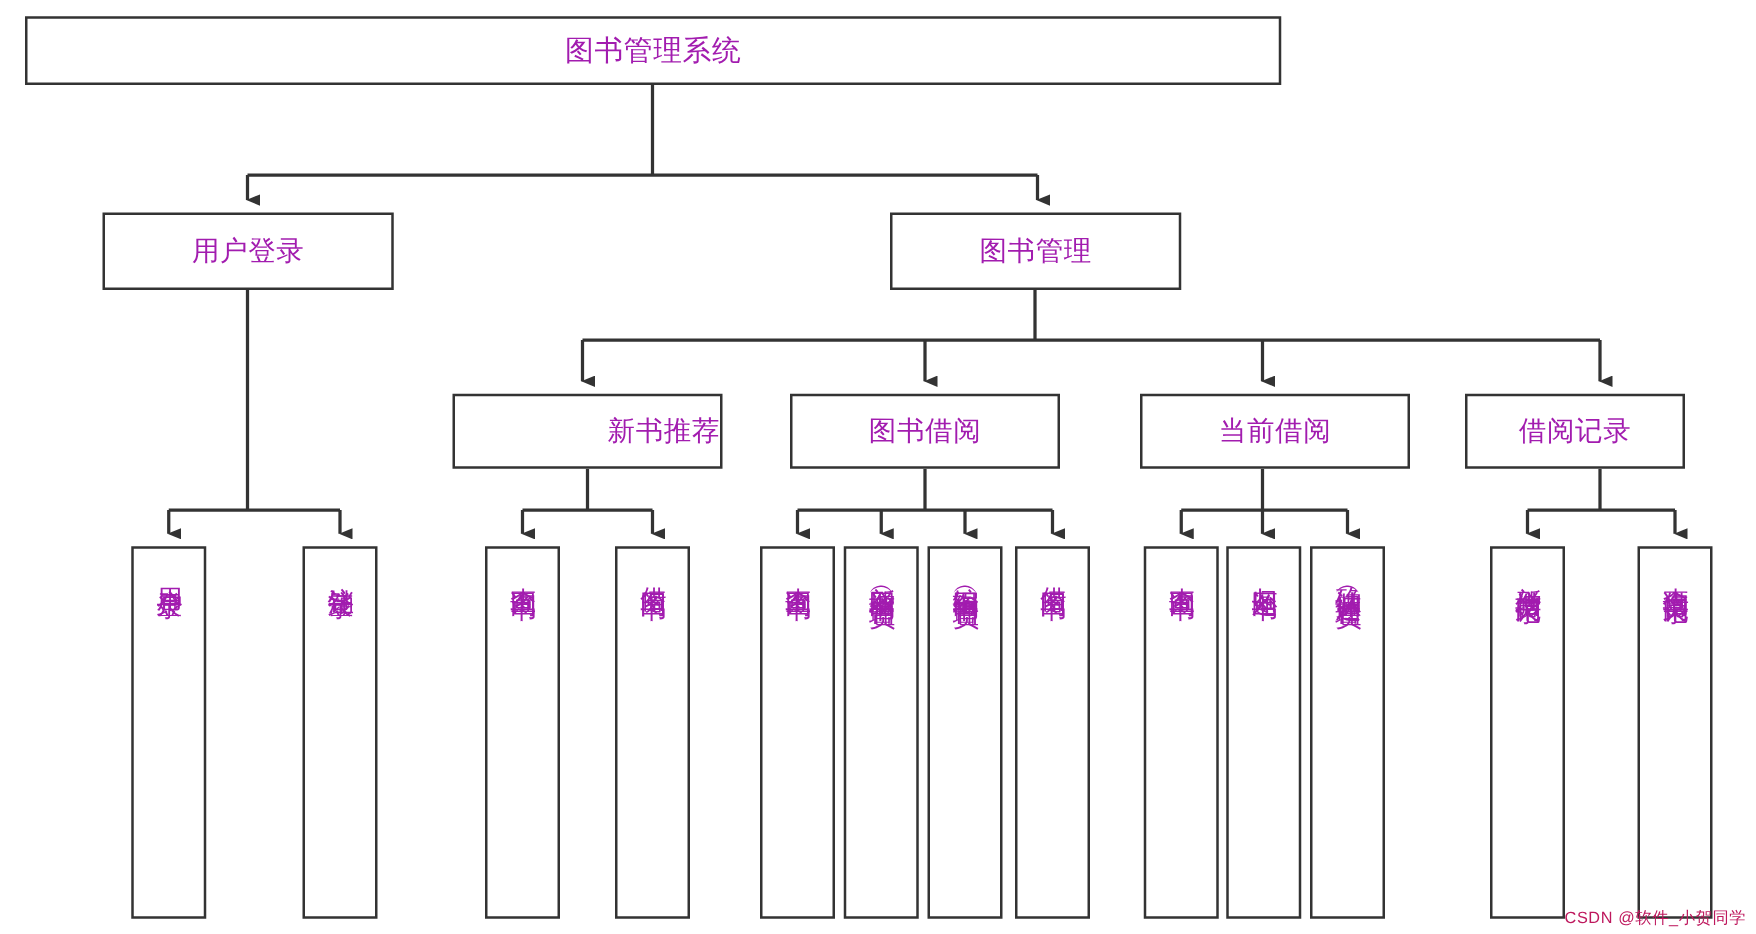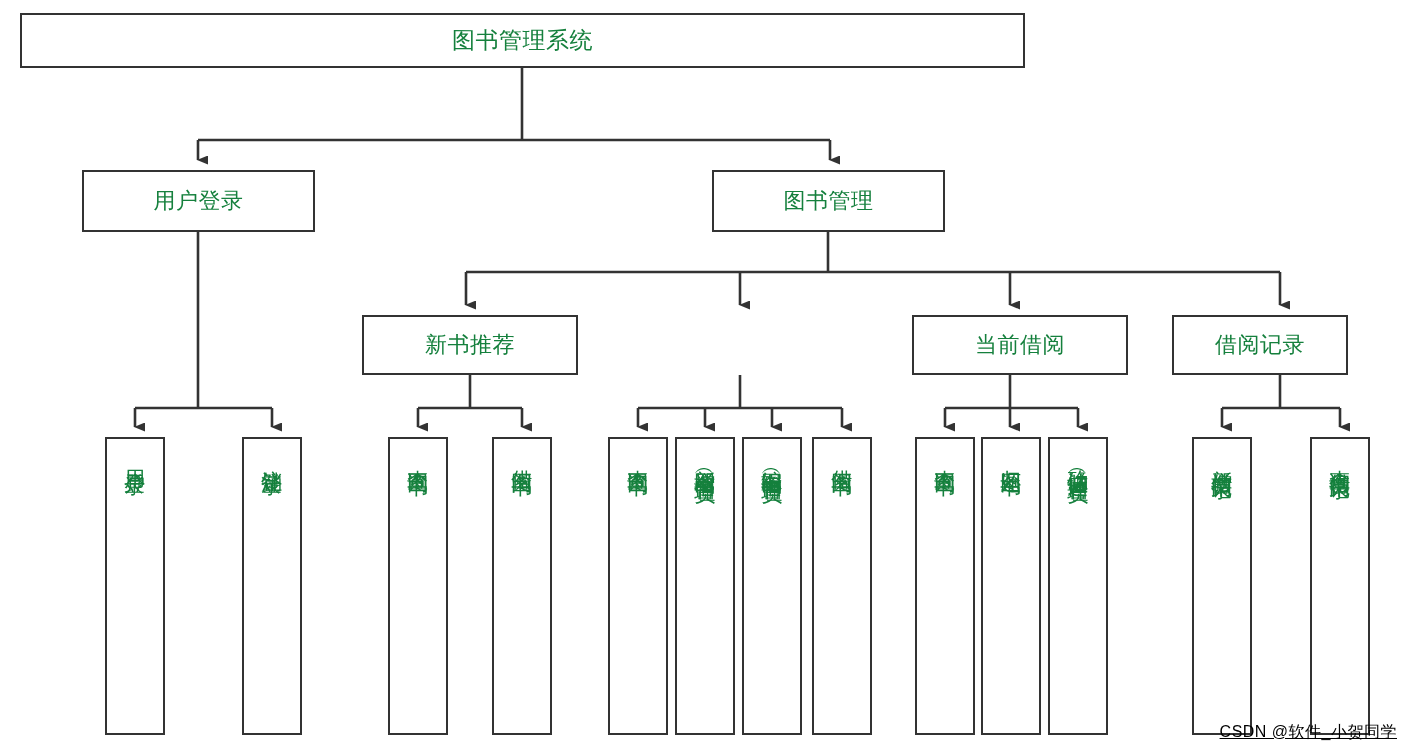--- a/index.html
+++ b/index.html
@@ -27,21 +27,21 @@
     pointer-events: none;
   }
   .node {
     position: absolute;
     box-sizing: border-box;
     background: #ffffff;
     border: 2.5px solid #333333;
     display: flex;
     align-items: center;
     justify-content: center;
-    color: #15803d;
+    color: #a21caf;
     z-index: 3;
   }
   .node .label {
     display: block;
     text-align: center;
     letter-spacing: 0.5px;
     line-height: 1.25;
     white-space: nowrap;
   }
   
@@ -63,26 +63,25 @@
     text-orientation: upright;
     font-size: 21px;
     line-height: 1.12;
     letter-spacing: 2px;
     white-space: nowrap;
   }
   .watermark {
     position: absolute;
     right: 8px;
     bottom: 4px;
-    font-size: 16px;
-    color: #000000;
+    font-size: 13px;
+    color: #be185d;
     letter-spacing: 0.5px;
     z-index: 6;
     white-space: nowrap;
-    text-decoration: underline;
   }
 </style>
 </head>
 <body>
 
 <div id="canvas">
 
   <svg class="wires" viewBox="0 0 1405 747" xmlns="http://www.w3.org/2000/svg">
     <defs>
       <marker id="arrow" markerWidth="9" markerHeight="11" refX="4.5" refY="10" orient="auto" markerUnits="userSpaceOnUse">
@@ -138,24 +137,27 @@
   </div>
 
   <div class="node horiz" style="left:82px; top:170px; width:233px; height:62px;">
     <span class="label">用户登录</span>
   </div>
 
   <div class="node horiz" style="left:712px; top:170px; width:233px; height:62px;justify-content:center;">
     <span class="label">图书管理</span>
   </div>
 
-  <div class="node horiz" style="left:362px; top:315px; width:216px; height:60px;">
+  <div class="node horiz" style="left:362px; top:315px; width:216px; height:60px;justify-content:flex-end;">
     <span class="label">新书推荐</span>
   </div>
 
+  <div class="node horiz" style="left:632px; top:315px; width:216px; height:60px;">
+    <span class="label">图书借阅</span>
+  </div>
 
   <div class="node horiz" style="left:912px; top:315px; width:216px; height:60px;">
     <span class="label">当前借阅</span>
   </div>
 
   <div class="node horiz" style="left:1172px; top:315px; width:176px; height:60px;">
     <span class="label">借阅记录</span>
   </div>
 
   <div class="node vert" style="left:105px; top:437px; width:60px; height:298px;">

